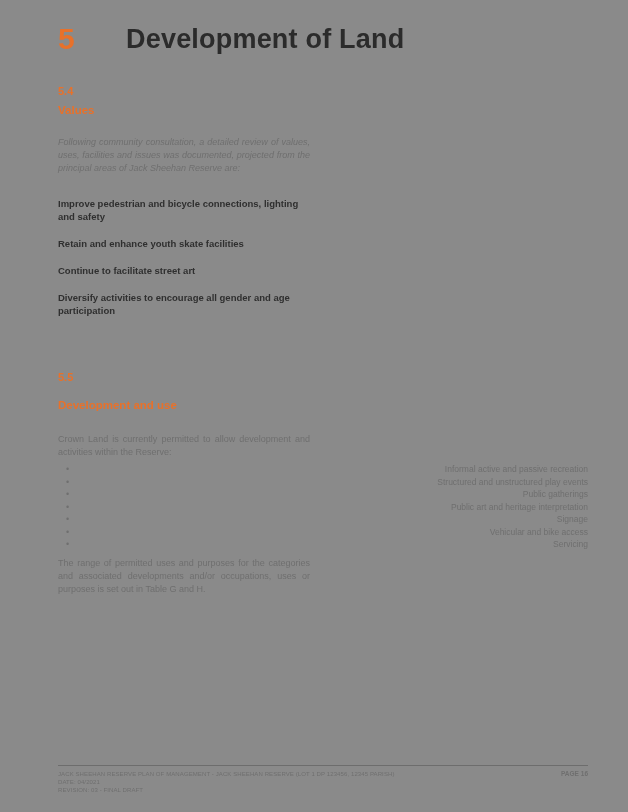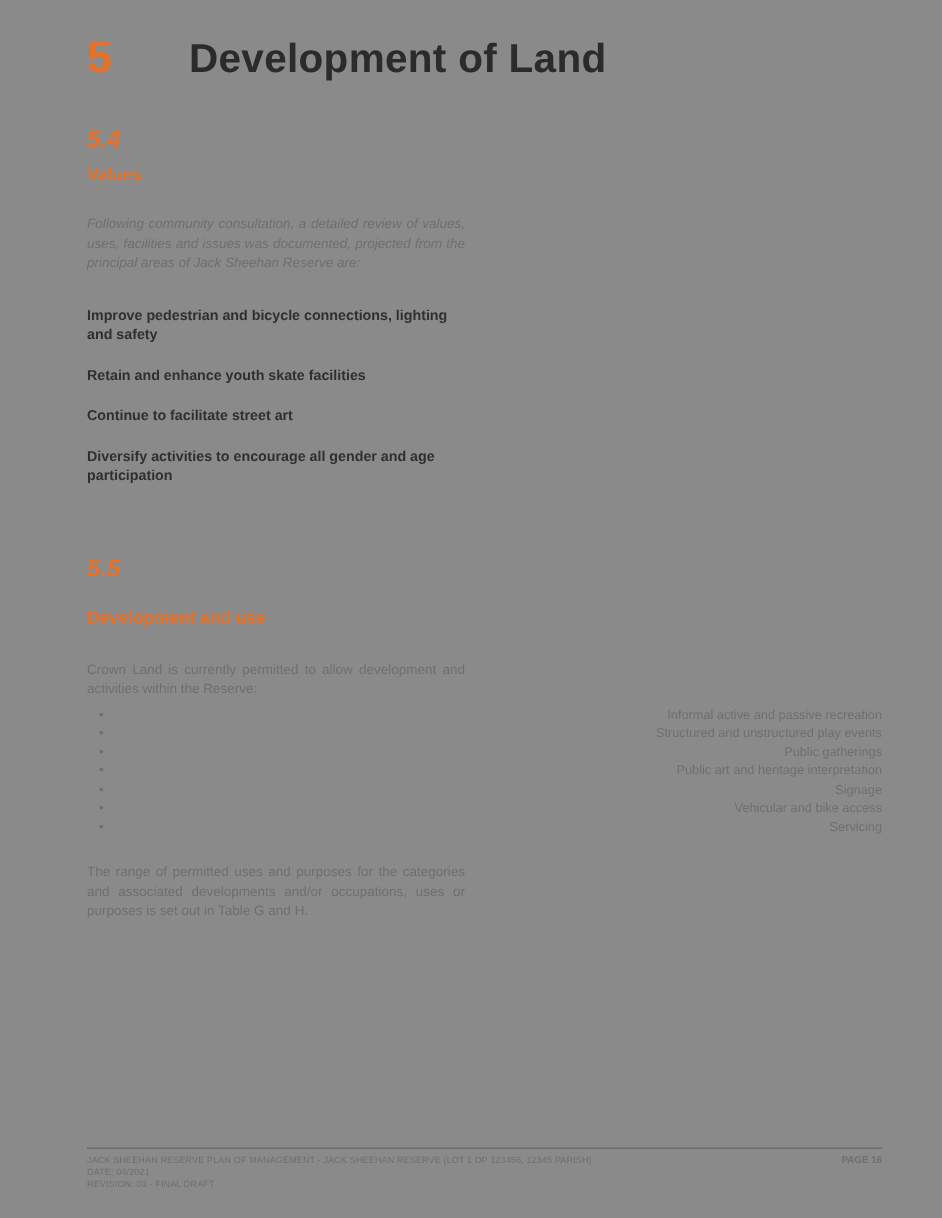--- a/index.html
+++ b/index.html
@@ -45,24 +45,23 @@
   }
 
   
   .section {
     position: absolute;
     left: 58px;
     right: 40px;
   }
   .sec-num {
     color: #e8712a;
-    font-size: 16px;
+    font-size: 11px;
     font-weight: bold;
     line-height: 1.3;
-    font-style: italic;
   }
   .sec-title {
     color: #e8712a;
     font-size: 11.5px;
     font-weight: bold;
     line-height: 1.3;
     margin-top: 5px;
   }
 
   
@@ -171,21 +170,21 @@
     <ul class="dotted">
       <li>Informal active and passive recreation</li>
       <li>Structured and unstructured play events</li>
       <li>Public gatherings</li>
       <li>Public art and heritage interpretation</li>
       <li>Signage</li>
       <li>Vehicular and bike access</li>
       <li>Servicing</li>
     </ul>
 
-    <div class="para" style="margin-top: 18px;">The range of permitted uses and purposes for the categories and associated developments and/or occupations, uses or purposes is set out in Table G and H.</div>
+    <div class="para" style="margin-top: 6px;">The range of permitted uses and purposes for the categories and associated developments and/or occupations, uses or purposes is set out in Table G and H.</div>
   </div>
 
   <div class="footer">
     <div class="footer-left">
       <div>JACK SHEEHAN RESERVE PLAN OF MANAGEMENT - JACK SHEEHAN RESERVE (LOT 1 DP 123456, 12345 PARISH)</div>
       <div>DATE: 04/2021</div>
       <div>REVISION: 03 - FINAL DRAFT</div>
     </div>
     <div class="footer-right">PAGE 16</div>
   </div>

